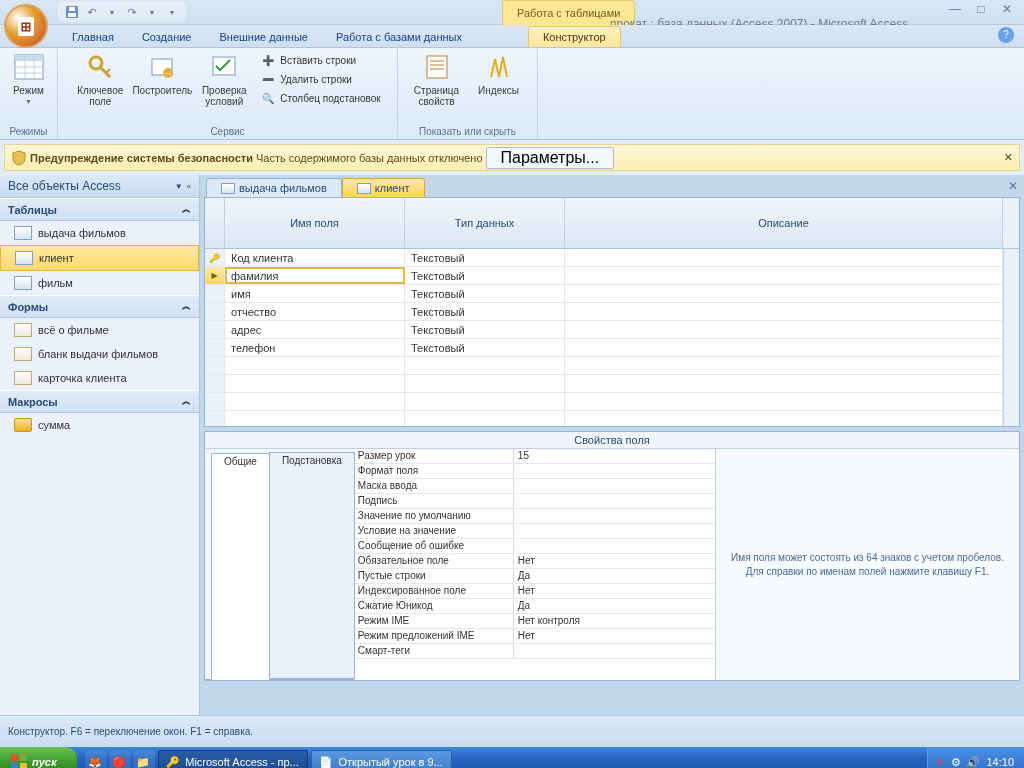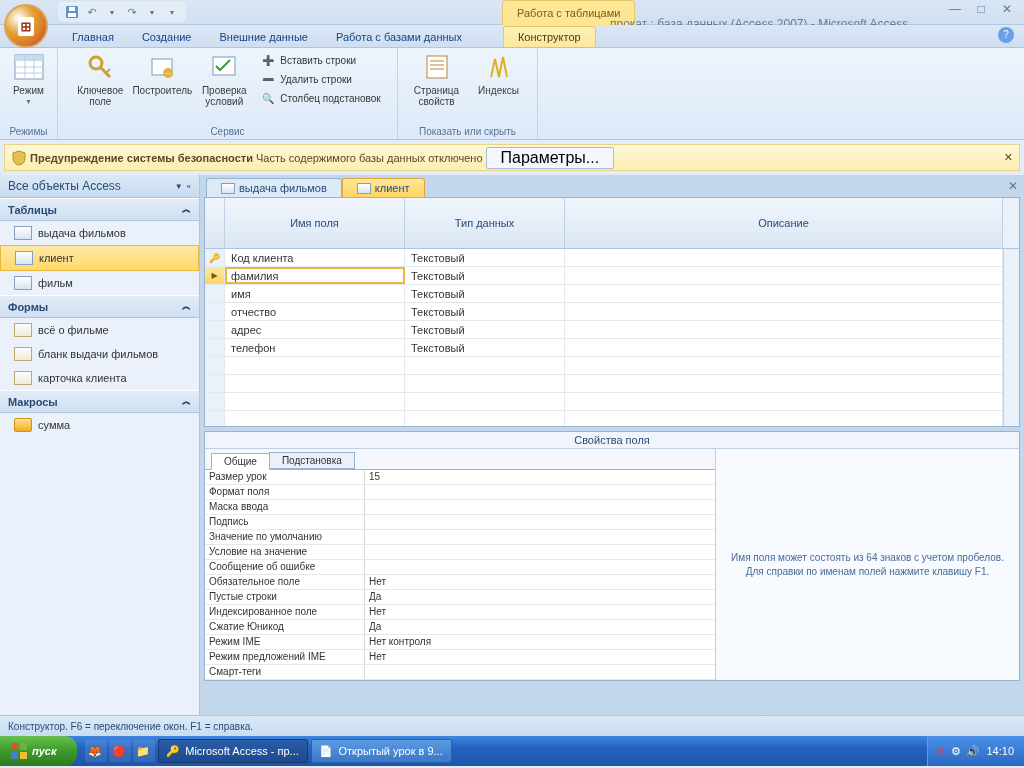--- a/index.html
+++ b/index.html
@@ -59,30 +59,30 @@
 .grow .cell{border-right:1px solid #e0e8f0;padding:2px 6px;font-size:11px;display:flex;align-items:center}
 .grow .c-sel{background:#eaf1fa;justify-content:center}
 .grow.pk .c-sel::before{content:"🔑";font-size:9px}
 .grow.sel .c-name{background:#fff;outline:2px solid #e9b73e;outline-offset:-2px}
 .grow.sel .c-sel{background:linear-gradient(#ffe8a6,#ffd560)}
 .grow.sel .c-sel::before{content:"▶";font-size:8px;color:#7a5a10}
 .vscroll{width:16px;background:#eaf1fa;border-left:1px solid #c0d0e4}
 .props{height:250px;background:#fff;margin:4px;border:1px solid #99b4d1;display:flex;flex-direction:column}
 .props-title{text-align:center;color:#2a4a78;padding:2px;background:#f0f5fb;border-bottom:1px solid #c0d0e4;font-size:11px}
 .props-body{flex:1;display:flex}
-.props-left{flex:1;display:flex;flex-direction:column}
+.props-left{flex:1;display:flex;}
 .props-tabs{display:flex;padding:3px 0 0 6px;border-bottom:1px solid #99b4d1;background:#f4f8fc}
 .ptab{padding:2px 12px;border:1px solid #99b4d1;background:#eaf1fa;font-size:10px;margin-right:-1px;color:#333;position:relative}
 .ptab.active{background:#fff;border-bottom-color:#fff;top:1px}
 .props-grid{flex:1;overflow:auto}
 .prow{display:flex;border-bottom:1px solid #e8e8e8;font-size:10px;height:15px}
 .prow .plabel{width:160px;padding:1px 4px;border-right:1px solid #d8d8d8;color:#333}
 .prow .pval{flex:1;padding:1px 4px}
 .props-right{width:304px;border-left:1px solid #c0d0e4;background:#f7faff;display:flex;align-items:center;justify-content:center;padding:12px;text-align:center;color:#4a6a9a;font-size:10px;line-height:14px}
-.statusbar{height:21px;background:linear-gradient(#dce9f7,#c8dcf0);border-top:1px solid #b0c4dc;display:flex;align-items:center;padding:0 8px;color:#2a4a78;font-size:10px}
+.statusbar{height:32px;background:linear-gradient(#dce9f7,#c8dcf0);border-top:1px solid #b0c4dc;display:flex;align-items:center;padding:0 8px;color:#2a4a78;font-size:10px}
 .taskbar{height:30px;background:linear-gradient(#3e86e0,#2562c0 40%,#1d55a8);display:flex;align-items:center;color:#fff;font-size:11px}
 .start{height:30px;padding:0 20px 0 10px;background:linear-gradient(#6ac04e,#3c9a2c 50%,#2e7a1f);display:flex;align-items:center;gap:4px;font-style:italic;font-weight:bold;border-radius:0 12px 12px 0}
 .tray-items{display:flex;gap:2px;margin-left:8px}
 .tray-q{width:22px;height:22px;background:rgba(255,255,255,0.1);border-radius:2px;display:flex;align-items:center;justify-content:center}
 .task-btn{height:24px;display:flex;align-items:center;gap:5px;padding:0 8px;margin-left:3px;background:linear-gradient(#5c9ae0,#3a78c8);border-radius:2px;border:1px solid #2a60a8;max-width:160px}
 .task-btn.active{background:linear-gradient(#2a5ca8,#1d4a8c);border-color:#183a70}
 .sys-tray{margin-left:auto;height:30px;background:linear-gradient(#4a90e8,#2a68c0);display:flex;align-items:center;padding:0 10px;gap:6px;border-left:1px solid #5a9ae8}
 svg{display:block}
 </style>
 </head>
@@ -113,21 +113,21 @@
     <span>□</span>
     <span>✕</span>
   </div>
 </div>
 
 <div class="tabs">
   <div class="tab">Главная</div>
   <div class="tab">Создание</div>
   <div class="tab">Внешние данные</div>
   <div class="tab">Работа с базами данных</div>
-  <div class="tab active" style="margin-left:27px">Конструктор</div>
+  <div class="tab active" style="margin-left:52px">Конструктор</div>
   <div class="help">?</div>
 </div>
 
 <div class="ribbon">
   <div class="rgroup" style="width:58px">
     <div class="big-btn">
       <div class="ico">
           <svg width="32" height="32">
             <rect x="2" y="4" width="28" height="24" fill="#fff" stroke="#7a9ac0"></rect>
             <rect x="2" y="4" width="28" height="6" fill="#c8dcf0"></rect>

